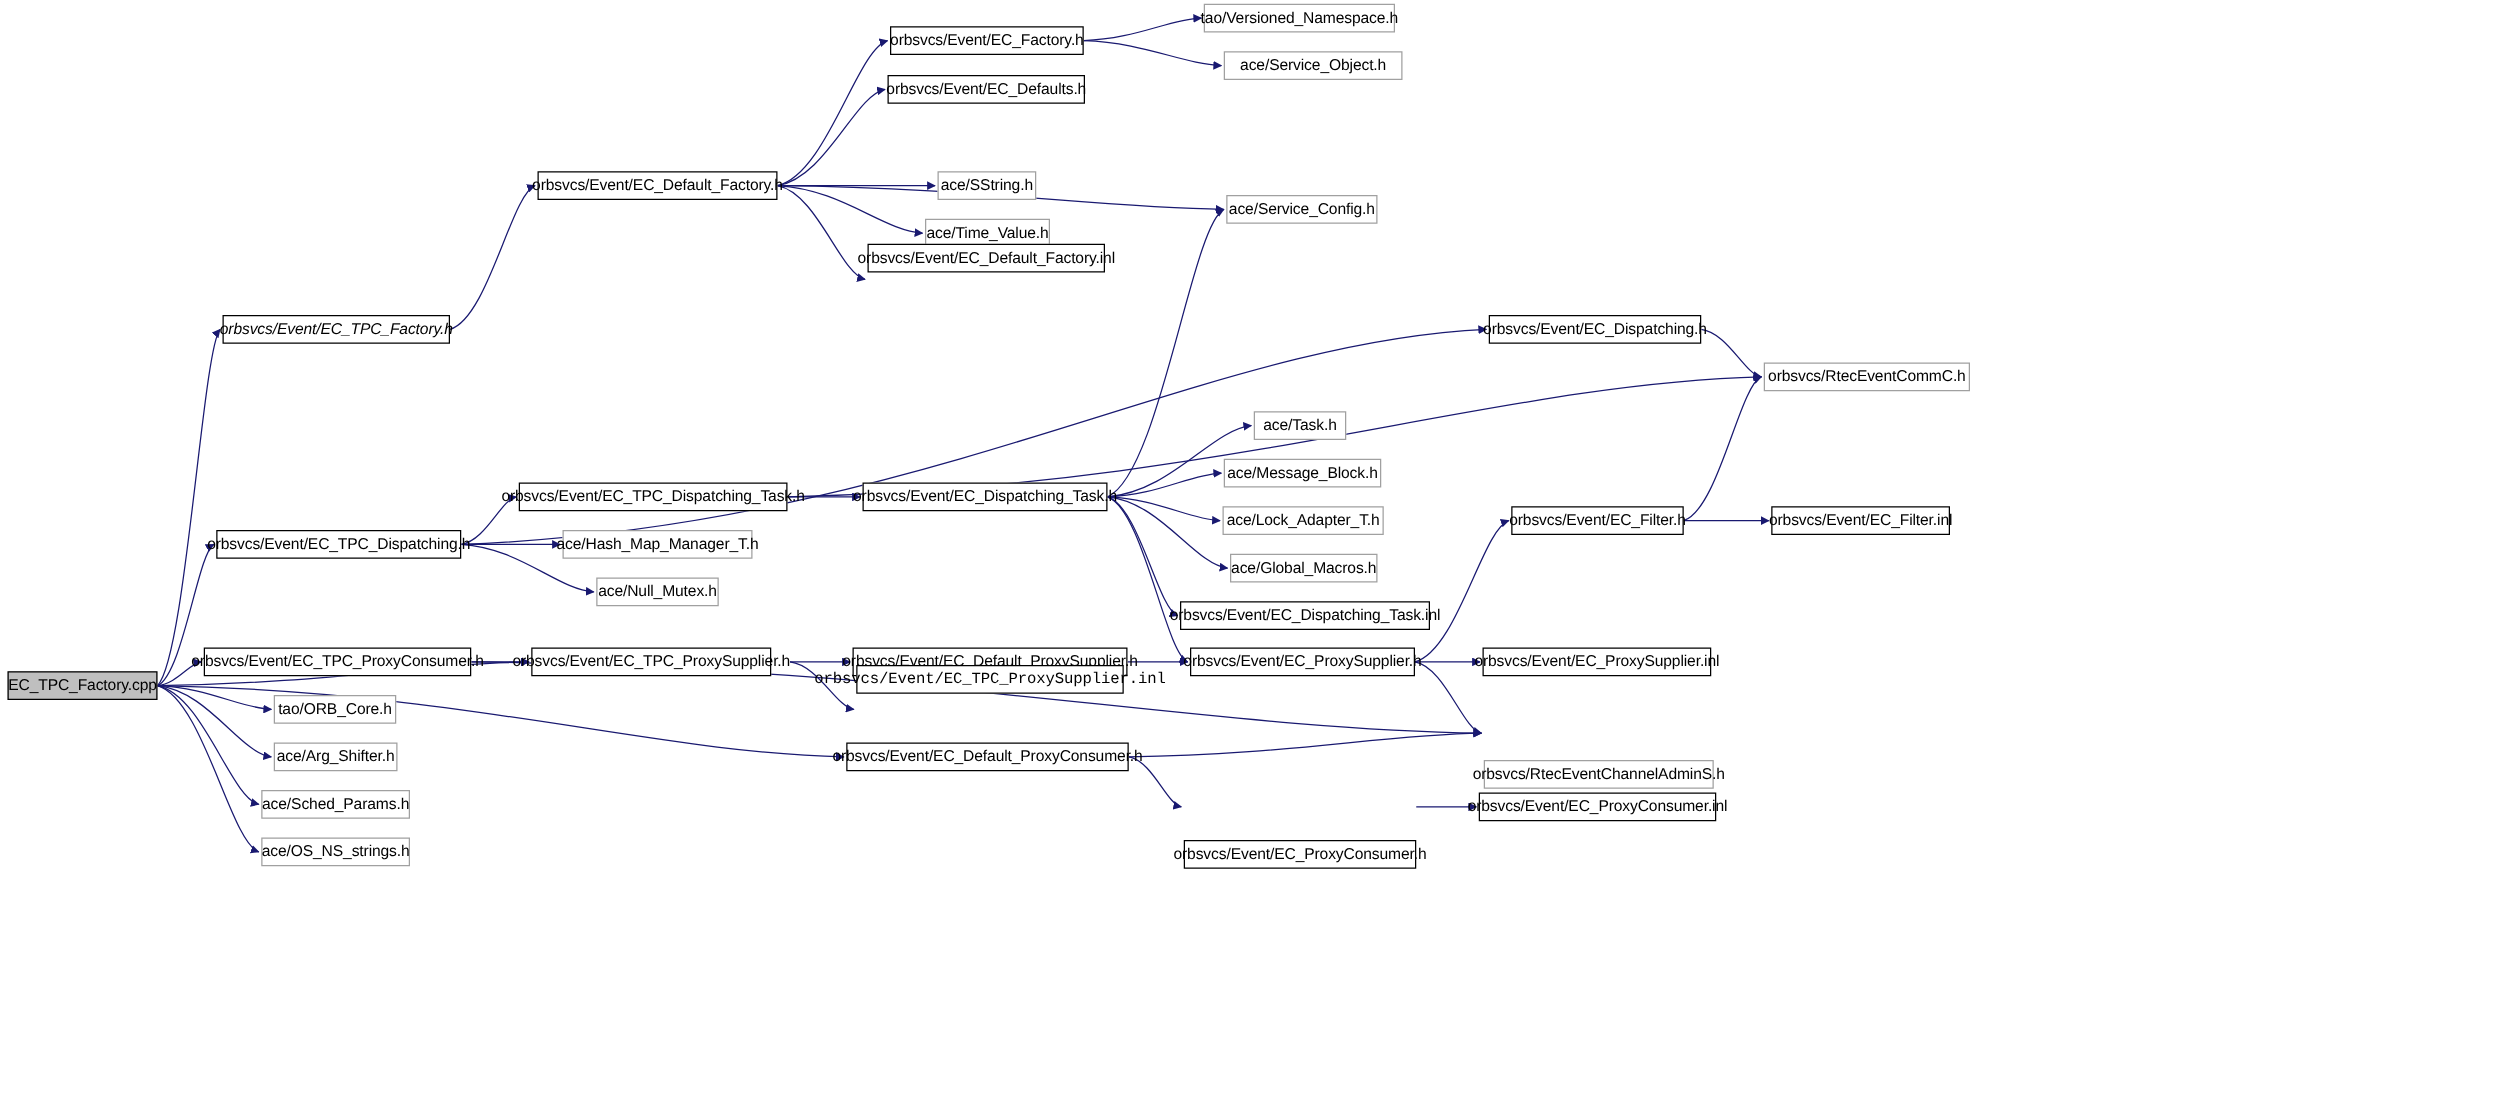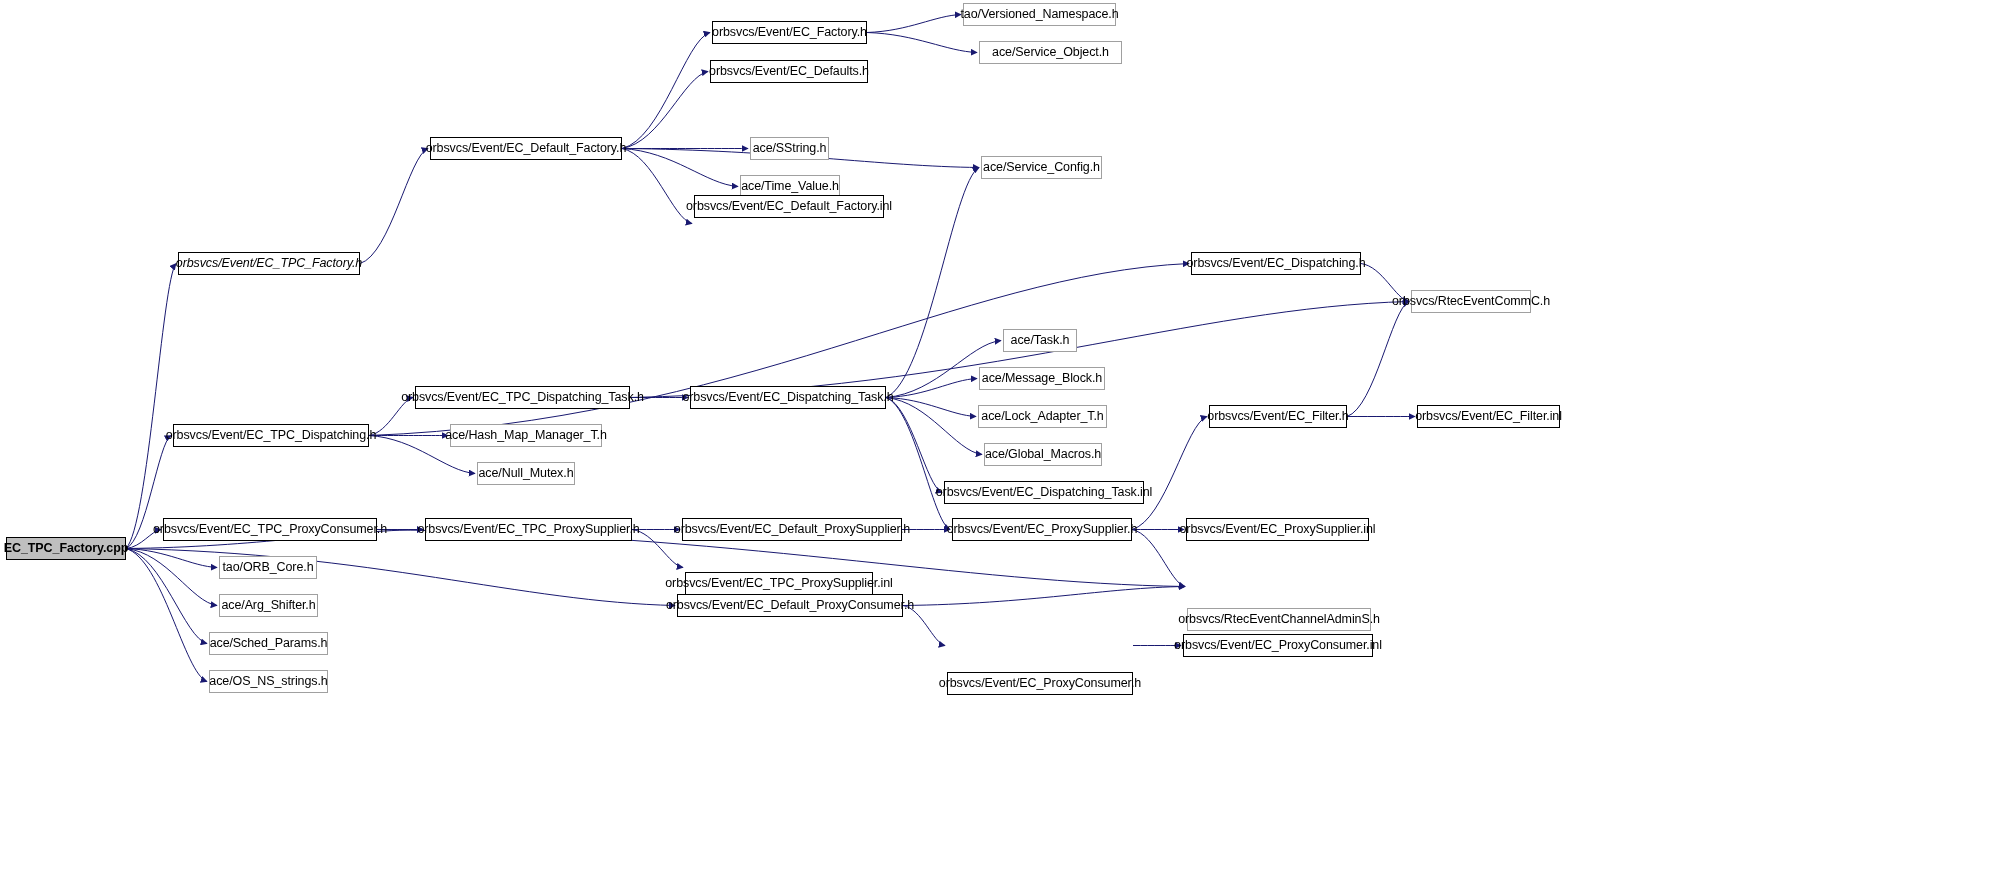--- a/index.html
+++ b/index.html
@@ -39,21 +39,20 @@
     height: 23px;
     padding: 0 3px;
     letter-spacing: -0.1px;
   }
   .node.strong {
     border: 1px solid #000000;
   }
   .node.root {
     border: 1px solid #000000;
     background: #bfbfbf;
-    font-weight: bold;
   }
   .node-label {
     display: block;
     pointer-events: none;
   }
 </style>
 </head>
 <body>
 
 <div id="graph">
@@ -139,21 +138,21 @@
       </div>
       <div class="node strong" style="left: 694px; top: 195px; width: 190px;">
         <span class="node-label">orbsvcs/Event/EC_Default_Factory.inl</span>
       </div>
       <div class="node " style="left: 981px; top: 156px; width: 121px;">
         <span class="node-label">ace/Service_Config.h</span>
       </div>
       <div class="node strong" style="left: 1191px; top: 252px; width: 170px;">
         <span class="node-label">orbsvcs/Event/EC_Dispatching.h</span>
       </div>
-      <div class="node " style="left: 1411px; top: 290px; width: 120px;">
+      <div class="node " style="left: 1411px; top: 290px; width: 165px;">
         <span class="node-label">orbsvcs/RtecEventCommC.h</span>
       </div>
       <div class="node strong" style="left: 415px; top: 386px; width: 215px;">
         <span class="node-label">orbsvcs/Event/EC_TPC_Dispatching_Task.h</span>
       </div>
       <div class="node strong" style="left: 690px; top: 386px; width: 196px;">
         <span class="node-label">orbsvcs/Event/EC_Dispatching_Task.h</span>
       </div>
       <div class="node " style="left: 1003px; top: 329px; width: 74px;">
         <span class="node-label">ace/Task.h</span>
@@ -181,33 +180,33 @@
       </div>
       <div class="node " style="left: 450px; top: 424px; width: 152px;">
         <span class="node-label">ace/Hash_Map_Manager_T.h</span>
       </div>
       <div class="node " style="left: 477px; top: 462px; width: 98px;">
         <span class="node-label">ace/Null_Mutex.h</span>
       </div>
       <div class="node strong" style="left: 163px; top: 518px; width: 214px;">
         <span class="node-label">orbsvcs/Event/EC_TPC_ProxyConsumer.h</span>
       </div>
-      <div class="node strong" style="left: 425px; top: 518px; width: 207px; text-align: center;">
+      <div class="node strong" style="left: 425px; top: 518px; width: 192px; text-align: center;">
         <span class="node-label">orbsvcs/Event/EC_TPC_ProxySupplier.h</span>
       </div>
       <div class="node strong" style="left: 682px; top: 518px; width: 220px;">
         <span class="node-label">orbsvcs/Event/EC_Default_ProxySupplier.h</span>
       </div>
       <div class="node strong" style="left: 952px; top: 518px; width: 180px;">
         <span class="node-label">orbsvcs/Event/EC_ProxySupplier.h</span>
       </div>
       <div class="node strong" style="left: 1186px; top: 518px; width: 183px;">
         <span class="node-label">orbsvcs/Event/EC_ProxySupplier.inl</span>
       </div>
-      <div class="node strong" style="left: 685px; top: 572px; width: 188px;">
+      <div class="node strong" style="left: 685px; top: 532px; width: 214px; font-family: Liberation Mono, monospace;">
         <span class="node-label">orbsvcs/Event/EC_TPC_ProxySupplier.inl</span>
       </div>
       <div class="node " style="left: 1187px; top: 575px; width: 184px; margin-top: 33px;">
         <span class="node-label">orbsvcs/RtecEventChannelAdminS.h</span>
       </div>
       <div class="node " style="left: 219px; top: 556px; width: 98px;">
         <span class="node-label">tao/ORB_Core.h</span>
       </div>
       <div class="node " style="left: 219px; top: 594px; width: 99px;">
         <span class="node-label">ace/Arg_Shifter.h</span>

